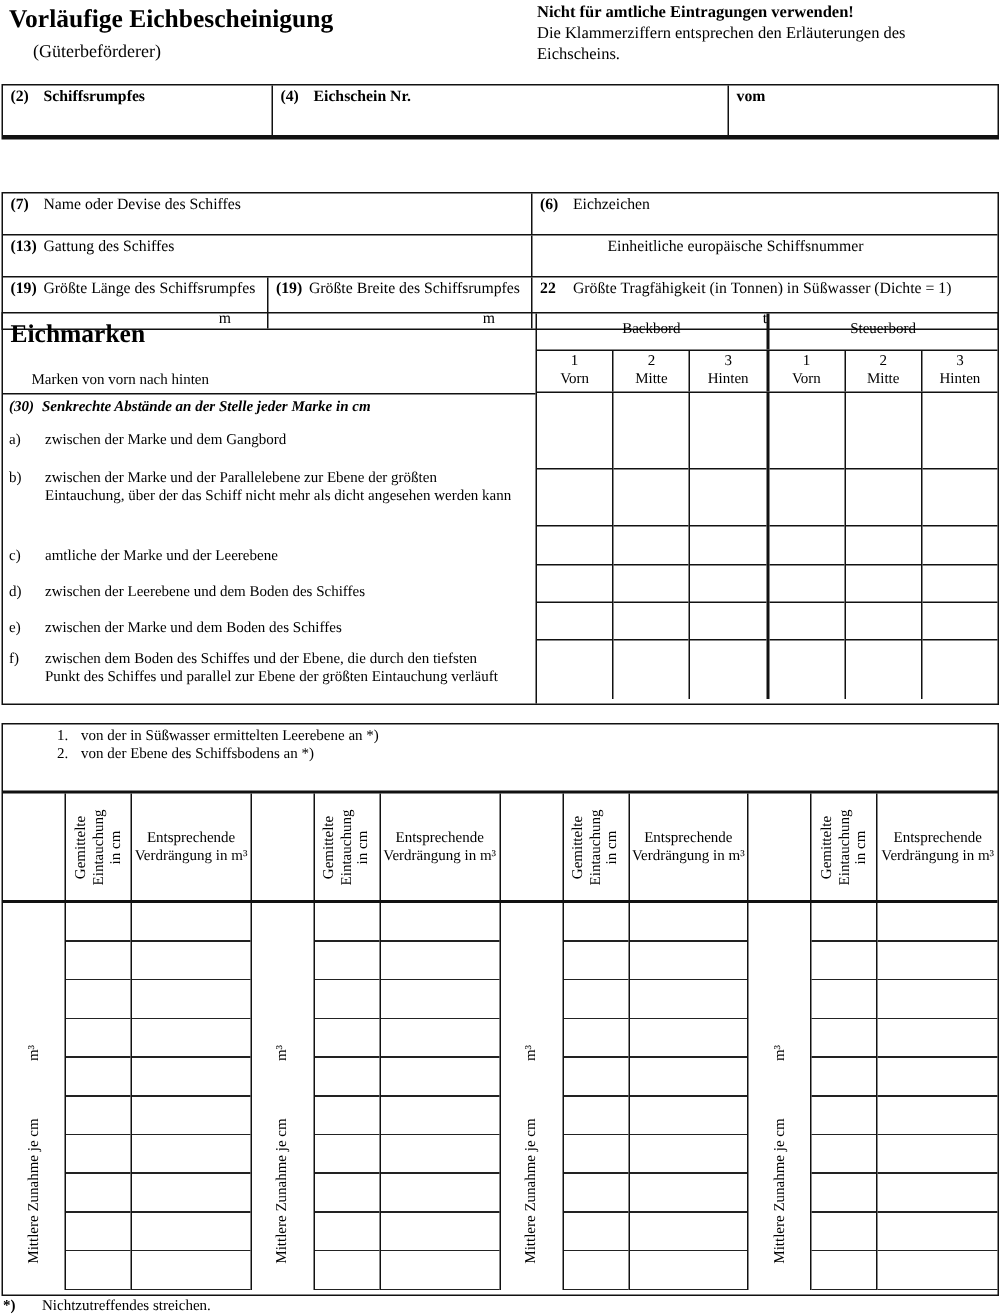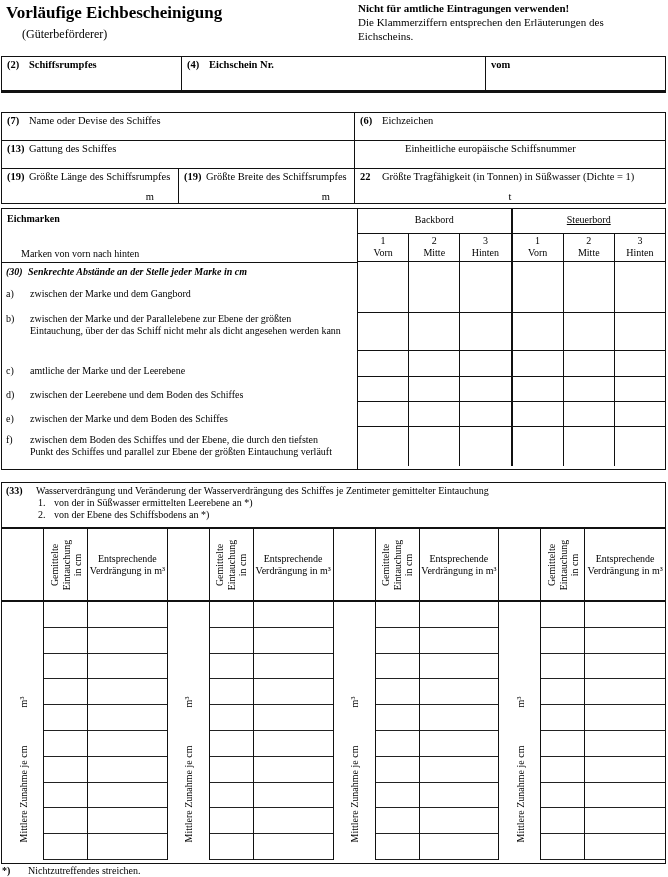--- a/index.html
+++ b/index.html
@@ -13,41 +13,41 @@
   #notice{position:absolute;left:358px;top:2px;width:298px;font-size:11px;line-height:1.25;}
   
   .num{font-weight:bold;display:inline-block;min-width:22px;}
   
   #office-table{position:absolute;left:1px;top:56px;width:665px;height:37px;
                 border:1px solid #111;border-bottom:3px solid #111;display:flex;}
   #office-table .cell{padding:2px 5px;font-size:10.5px;font-weight:bold;border-left:1px solid #111;}
   #office-table .cell:first-child{border-left:none;}
   .oc1{width:179px;} .oc2{width:304px;} .oc3{flex:1;}
   
-  #ship-table{position:absolute;left:1px;top:112px;width:665px;height:92px;border:1px solid #111;}
+  #ship-table{position:absolute;left:1px;top:128px;width:665px;height:92px;border:1px solid #111;}
   .srow{display:flex;border-bottom:1px solid #111;height:28px;}
   .srow:last-child{border-bottom:none;height:34px;}
   .scell{padding:2px 5px;font-size:10.5px;border-left:1px solid #111;position:relative;}
   .scell:first-child{border-left:none;}
   .sc-l{width:352px;} .sc-r{flex:1;}
   .sc-18{width:176px;} .sc-19{width:176px;}
   .indent50{padding-left:50px;}
   .unit{position:absolute;bottom:1px;font-size:10.5px;}
   .unit-r{right:24px;} .unit-c{left:0;right:0;text-align:center;}
   
   #em-table{position:absolute;left:1px;top:208px;width:665px;height:262px;border:1px solid #111;}
   #em-left{position:absolute;left:0;top:0;width:356px;height:100%;border-right:1px solid #111;}
   #em-head{height:54px;border-bottom:1px solid #111;position:relative;padding:4px 5px;}
-  #em-title{font-size:10px;font-weight:bold;}
+  #em-title{font-size:17px;font-weight:bold;}
   #em-sub{position:absolute;left:19px;bottom:3px;font-size:10px;}
   #em-body{position:relative;height:206px;font-size:10px;}
   #em-right{position:absolute;left:356px;top:0;right:0;height:100%;}
   #em-hrow1{display:flex;height:25px;border-bottom:1px solid #111;}
   .side-cell{flex:1;text-align:center;font-size:10px;padding-top:5px;}
-  .side-cell.sb{border-left:2px solid #111;text-decoration:underline;}
+  .side-cell.sb{border-left:2px solid #111;}
   #em-hrow2{display:flex;height:28px;border-bottom:1px solid #111;}
   .mk-col{flex:1;text-align:center;font-size:10px;line-height:1.2;padding-top:1px;border-left:1px solid #111;}
   .mk-col:first-child{border-left:none;}
   .mk-col.thick{border-left:2px solid #111;}
   #em-grid{display:flex;height:204px;}
   .gcol{flex:1;border-left:1px solid #111;
         background-image:linear-gradient(#111,#111),linear-gradient(#111,#111),
                          linear-gradient(#111,#111),linear-gradient(#111,#111),linear-gradient(#111,#111);
         background-size:100% 1px;background-repeat:no-repeat;
         background-position:0 50px,0 88px,0 114px,0 139px,0 164px;}
@@ -210,23 +210,20 @@
         <div class="gcol"></div>
         <div class="gcol"></div>
         <div class="gcol thick"></div>
         <div class="gcol"></div>
         <div class="gcol"></div>
       </div>
     </div>
   </div>
 
   <div id="s33-box">
-    <div id="s33-line1">
-      <span class="num">(33)</span><span>Wasserverdrängung und Veränderung der Wasserverdrängung des Schiffes je Zentimeter gemittelter Eintauchung</span>
-    </div>
     <div class="s33-opt">
       <span class="s33-num">1.</span><span>von der in Süßwasser ermittelten Leerebene an *)</span>
     </div>
     <div class="s33-opt">
       <span class="s33-num">2.</span><span>von der Ebene des Schiffsbodens an *)</span>
     </div>
   </div>
 
   <div id="vt">
     <div id="vt-head">

